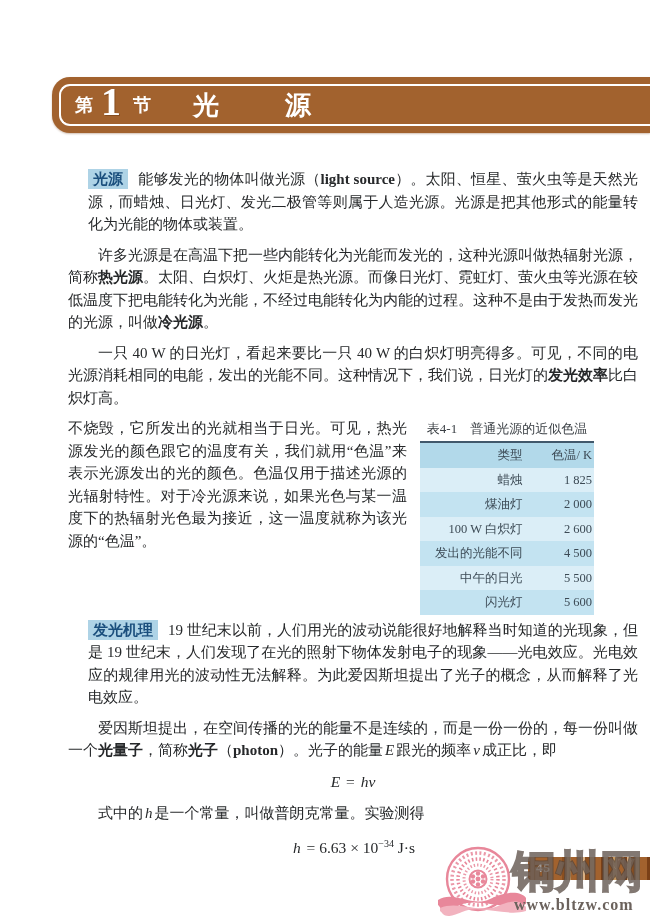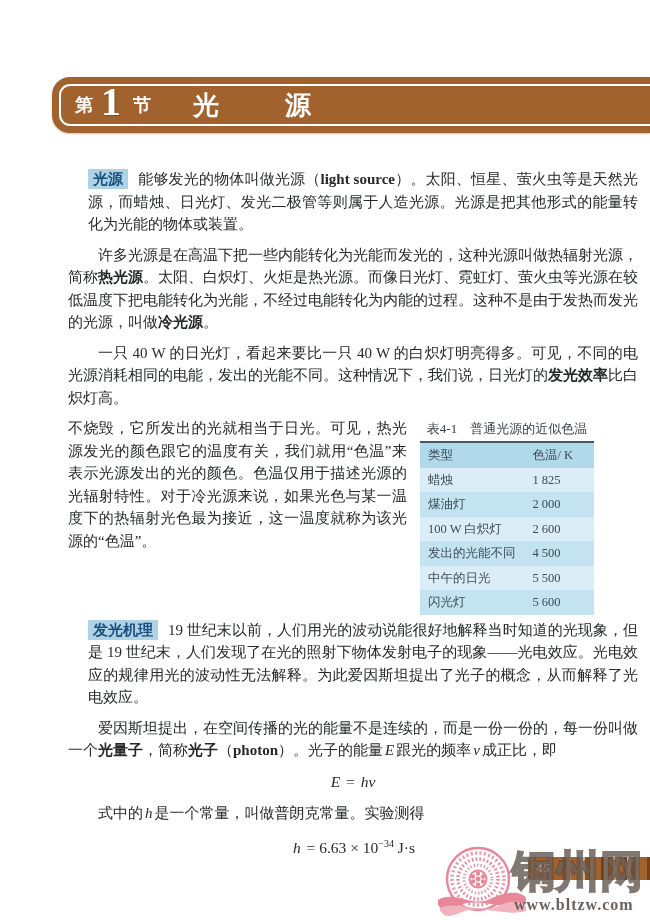--- a/index.html
+++ b/index.html
@@ -50,21 +50,21 @@
   .tablebox{float:right;width:174px;margin:3px 52px 4px 13px;}
   .tcaption{
     text-align:center;font-size:13px;color:#3a3f44;
     line-height:18px;padding-bottom:3px;text-indent:0;
   }
   table.ctemp{
     width:100%;border-collapse:collapse;border-top:2px solid #41586b;
     font-size:12.5px;color:#3c4a55;
   }
   table.ctemp th,table.ctemp td{
-    font-weight:normal;text-align:left;padding:1px 2px 1px 8px;height:19px;
+    font-weight:normal;text-align:right;padding:1px 2px 1px 8px;height:19px;
   }
   table.ctemp col.c1{width:60%;}
   table.ctemp tr.hdr{background:#b2d9ea;}
   table.ctemp tr.r-light{background:#dbeef7;}
   table.ctemp tr.r-dark{background:#c3e3f1;}
 
   
   .footer-band{
     position:absolute;left:528px;top:857px;width:122px;height:23px;
     background:#a2622e;border-radius:3px 0 0 3px;overflow:hidden;

